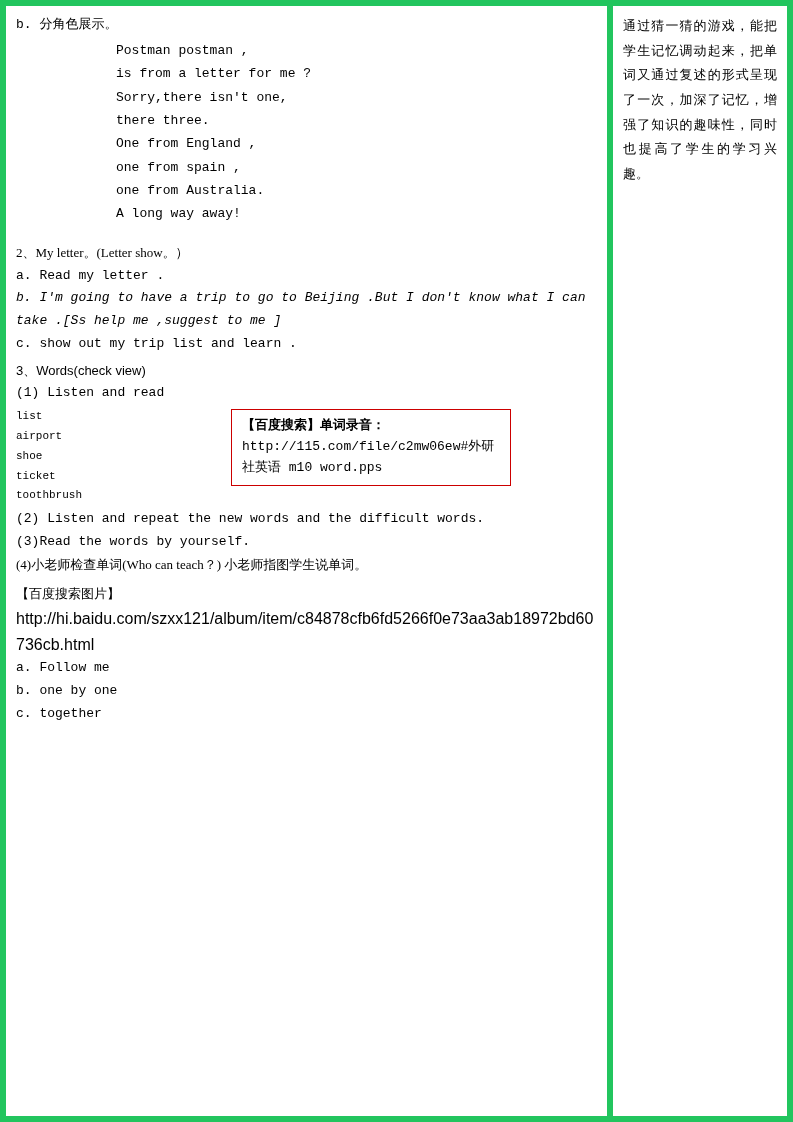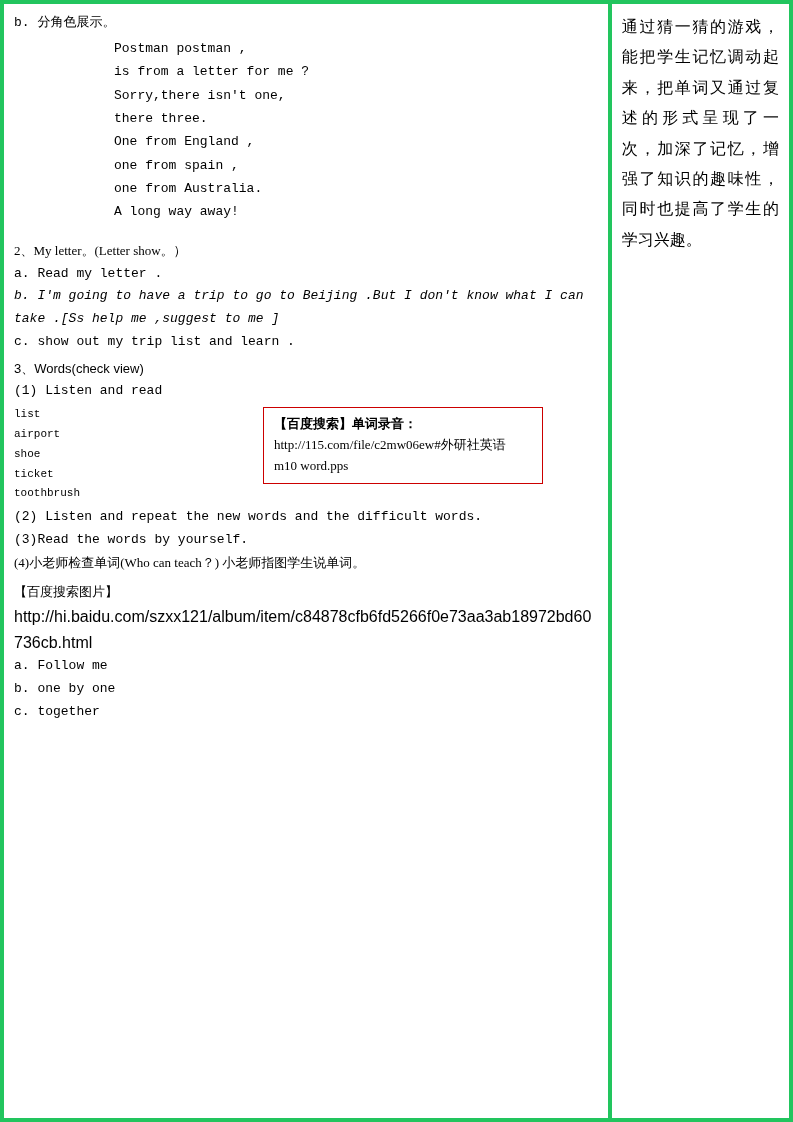--- a/index.html
+++ b/index.html
@@ -24,21 +24,21 @@
     }
 
     .main-table {
       width: 100%;
       border-collapse: collapse;
       border: 1px solid #000;
       flex: 1;
     }
 
     .main-table td {
-      border: 4px solid #22c55e;
+      border: 6px solid #22c55e;
       vertical-align: top;
       padding: 8px 10px;
     }
 
     .left-col {
       width: 610px;
     }
 
     .right-col {
       width: 183px;
@@ -74,24 +74,24 @@
       font-family: "Courier New", monospace;
       font-size: 11px;
       line-height: 1.8;
       margin-left: 0;
     }
 
     .popup-box {
       display: inline-block;
       border: 1px solid #cc0000;
       padding: 6px 10px;
-      margin-left: 109px;
+      margin-left: 75px;
       margin-top: 2px;
       margin-bottom: 4px;
-      font-family: Liberation Serif, serif;
+      font-family: Liberation Mono, monospace;
       font-size: 13px;
       line-height: 1.6;
       vertical-align: top;
       max-width: 280px;
     }
 
     .popup-bold {
       font-weight: bold;
     }
 
@@ -105,21 +105,21 @@
       line-height: 1.6;
       word-break: break-all;
     }
 
     .bold-bracket {
       font-weight: bold;
     }
 
     .right-text {
       font-family: "SimSun", serif;
-      font-size: 16px;
+      font-size: 13px;
       line-height: 1.9;
       text-align: justify;
     }
 
     p.line {
       margin: 0;
       line-height: 1.75;
     }
   </style>
 </head>

